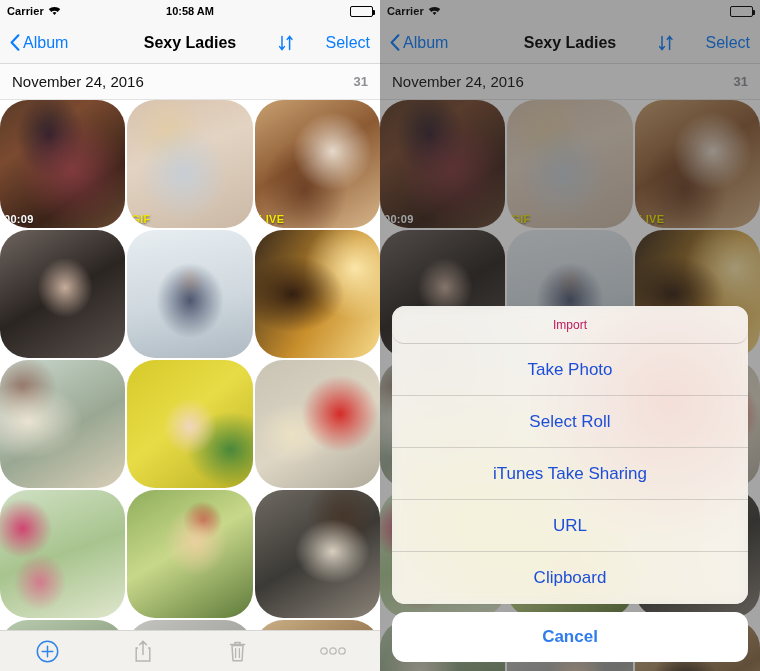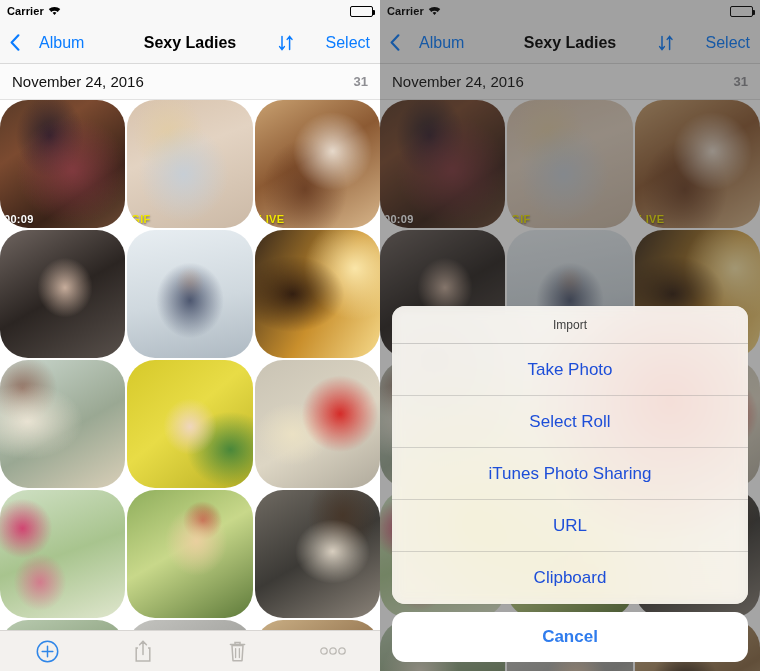--- a/index.html
+++ b/index.html
@@ -31,21 +31,21 @@
   .battery::after { content:""; position:absolute; right:-3px; top:3px; width:2px; height:5px; background:#000; border-radius: 0 1px 1px 0; }
   .battery .fill { height: 100%; background: #000; border-radius: 1px; }
 
   
   .navbar {
     position: relative; height: 42px; width: 100%;
     background: #f8f8f8;
     border-bottom: 1px solid #d9d9d9;
     display: flex; align-items: center; padding: 0 10px;
   }
-  .nav-back { display: flex; align-items: center; gap: 19px; color: #0a7cff; font-size: 16px; cursor: pointer; }
+  .nav-back { display: flex; align-items: center; gap: 3px; color: #0a7cff; font-size: 16px; cursor: pointer; }
   .chevron-left { width: 10px; height: 17px; display:block; }
   .nav-title { position: absolute; left: 0; right: 0; text-align: center; font-size: 16px; font-weight: bold; color: #000; pointer-events: none; }
   .nav-right { margin-left: auto; display: flex; align-items: center; gap: 32px; z-index: 2; }
   .sort-icon { width: 16px; height: 18px; display:block; }
   .nav-select { color: #0a7cff; font-size: 16px; cursor: pointer; }
 
   
   .date-header {
     height: 36px; background: #fbfbfb; border-bottom: 1px solid #e2e2e2;
     display: flex; align-items: center; padding: 0 12px;
@@ -94,22 +94,23 @@
       radial-gradient(circle at 22% 72%, rgba(232,226,140,.45), transparent 46%),
       radial-gradient(circle at 55% 92%, rgba(236,222,150,.40), transparent 44%),
       radial-gradient(circle at 12% 18%, rgba(220,214,206,.55), transparent 40%),
       linear-gradient(160deg,#efeeea 0%, #efebe2 45%, #f0e9d9 100%);
     filter: blur(6px);
   }
   .sheet-veil { position:absolute; inset:0; background: rgba(250,248,244,.58); }
   .sheet-content { position: relative; z-index: 2; }
   .sheet-head {
     height: 38px; display:flex; align-items:center; justify-content:center;
-    font-size: 12px; color: #404040;
+    font-size: 12px; color: #be185d;
     border-bottom: .5px solid rgba(130,130,130,.34);
+    border-radius: 12px;
   }
   .sheet-row {
     height: 52px; display:flex; align-items:center; justify-content:center;
     font-size: 17px; color: #1d4ed8; cursor: pointer;
     border-bottom: .5px solid rgba(130,130,130,.30);
   }
   .sheet-row:last-child { border-bottom: none; }
   .cancel-btn {
     margin-top: 8px; height: 50px; border-radius: 13px;
     background: #ffffff;
@@ -126,20 +127,21 @@
 
     <div class="statusbar">
       <div class="sb-left">
         <span class="sb-carrier">Carrier</span>
         <span class="wifi-icon">
           <svg viewBox="0 0 14 11" width="13" height="10">
               <path d="M7 9.8 4.9 7.4a3.2 3.2 0 0 1 4.2 0L7 9.8zM7 5.2a5.6 5.6 0 0 0-3.6 1.3L2.1 5a7.6 7.6 0 0 1 9.8 0l-1.3 1.5A5.6 5.6 0 0 0 7 5.2zM7 1.2c2.4 0 4.6.8 6.3 2.2L12 4.9A8 8 0 0 0 7 3.2 8 8 0 0 0 2 4.9L.7 3.4A9.9 9.9 0 0 1 7 1.2z" fill="#000"></path>
             </svg>
         </span>
       </div>
+      <div class="sb-time">10:58 AM</div>
       <div class="sb-right">
         <span class="battery"><span class="fill"></span></span>
       </div>
     </div>
 
     <div class="navbar">
       <div class="nav-back">
         <span>
           <svg class="chevron-left" viewBox="0 0 10 17">
               <path d="M8.4 1.3 1.6 8.5l6.8 7.2" fill="none" stroke="#0a7cff" stroke-width="2.1" stroke-linecap="round" stroke-linejoin="round"></path>
@@ -388,21 +390,21 @@
 
     <div class="sheet-wrap">
       <div class="sheet">
         <div class="sheet-inner">
           <div class="sheet-blurbg"></div>
           <div class="sheet-veil"></div>
           <div class="sheet-content">
             <div class="sheet-head">Import</div>
             <div class="sheet-row">Take Photo</div>
             <div class="sheet-row">Select Roll</div>
-            <div class="sheet-row">iTunes Photo Sharing</div>
+            <div class="sheet-row">iTunes Take Sharing</div>
             <div class="sheet-row">URL</div>
             <div class="sheet-row">Clipboard</div>
           </div>
         </div>
       </div>
       <div class="cancel-btn">Cancel</div>
     </div>
   </div>
 
 </div>

